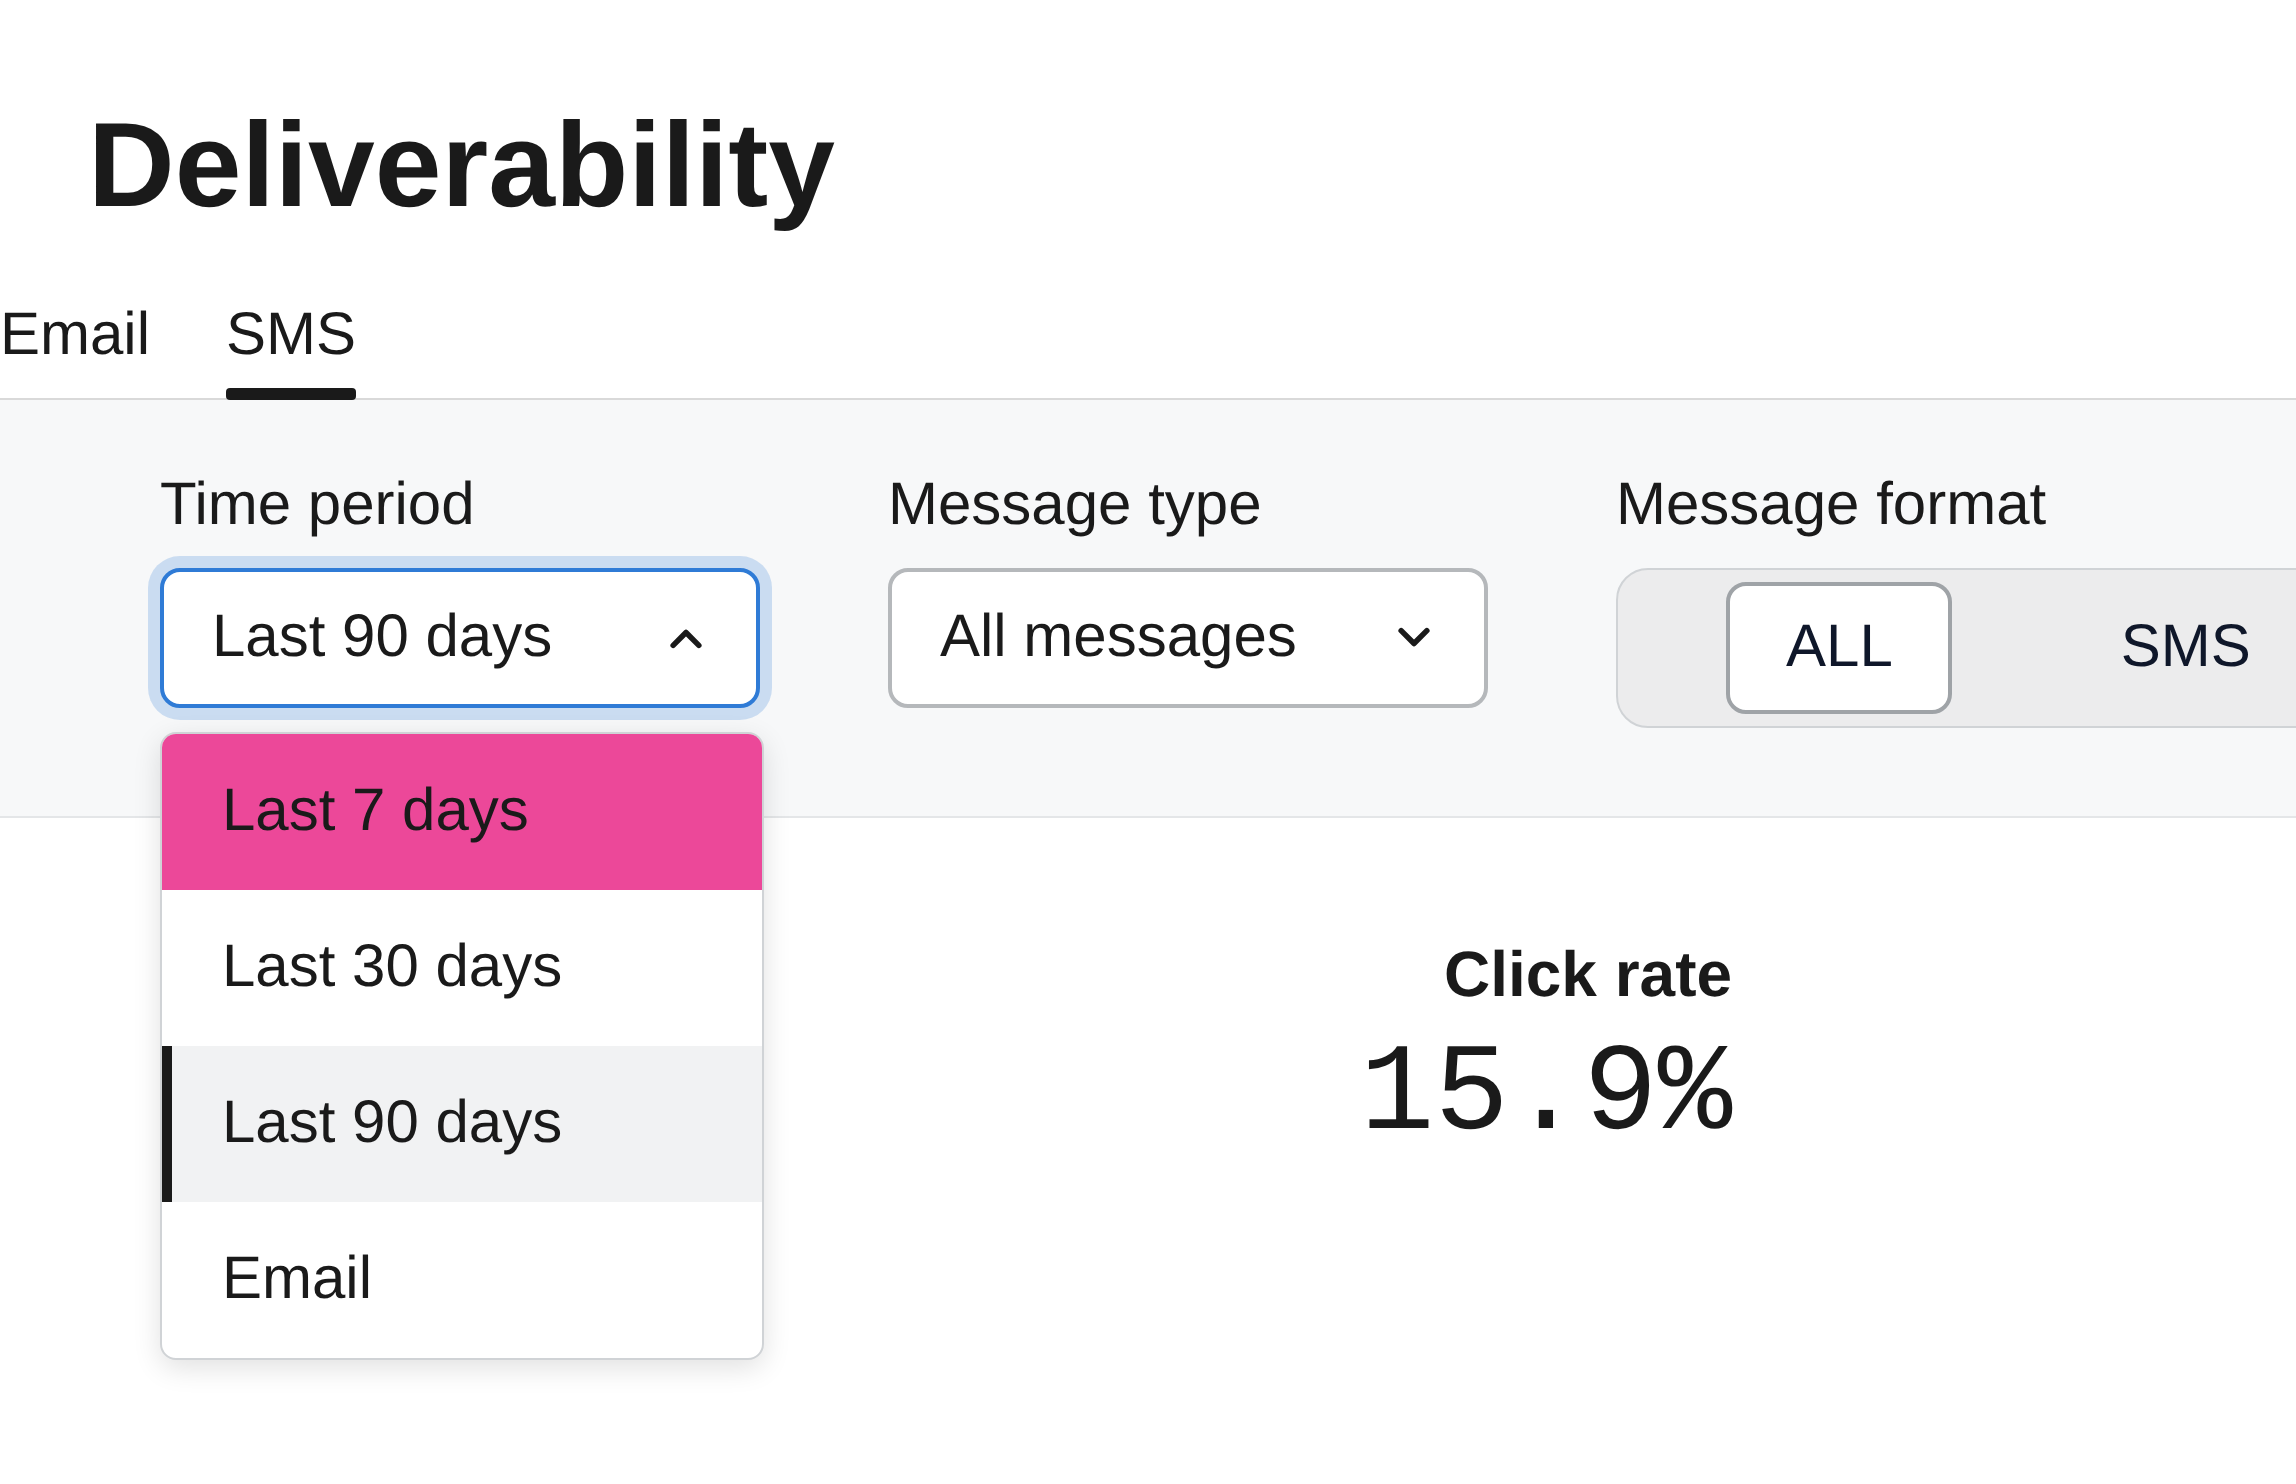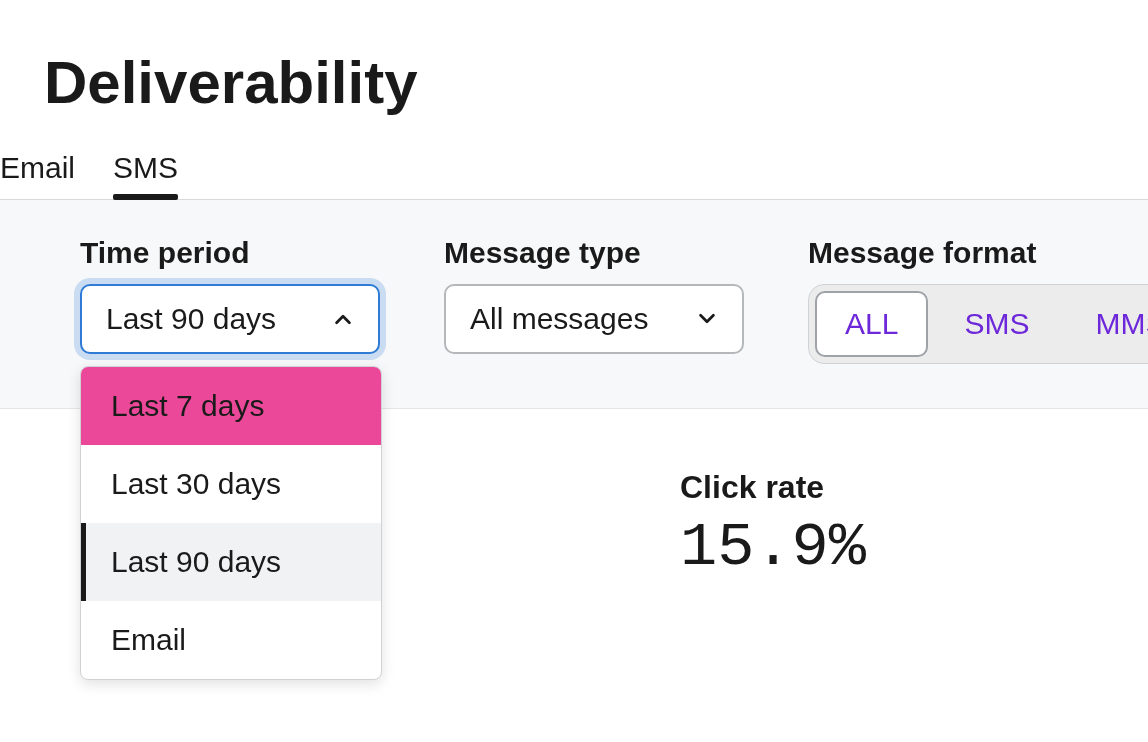--- a/index.html
+++ b/index.html
@@ -4,21 +4,21 @@
 <style>
   * { box-sizing: border-box; margin: 0; padding: 0; }
   html, body { width: 1148px; height: 742px; font-family: -apple-system, BlinkMacSystemFont, "Segoe UI", Helvetica, Arial, sans-serif; background: #fff; color: #1a1a1a; }
   .page { padding-top: 48px; }
   .page-title { font-size: 60px; font-weight: 600; padding-left: 44px; }
   .tabs { display: flex; gap: 38px; margin-top: 34px; border-bottom: 1px solid #d9d9d9; }
   .tab { font-size: 30px; padding-bottom: 14px; cursor: pointer; color: #1a1a1a; position: relative; }
   .tab.active::after { content: ""; position: absolute; left: 0; right: 0; bottom: -1px; height: 6px; background: #1a1a1a; border-radius: 2px; }
   .filters-bar { background: #f7f8f9; padding: 36px 0 44px 80px; display: flex; gap: 64px; align-items: flex-start; border-bottom: 1px solid #e4e6e8; }
   .filter-group { display: flex; flex-direction: column; gap: 14px; position: relative; }
-  .filter-label { font-size: 30px; font-weight: 700; }
+  .filter-label { font-size: 30px; font-weight: 400; }
   .select-trigger {
     display: flex; align-items: center; justify-content: space-between;
     gap: 24px; padding: 16px 24px; border-radius: 10px; border: 2px solid #b5b8bb;
     background: #fff; font-size: 30px; cursor: pointer; min-width: 300px;
   }
   .select-trigger.open {
     border-color: #2f7bd6;
     box-shadow: 0 0 0 6px rgba(47,123,214,0.22);
   }
   .chevron { width: 22px; height: 22px; flex: 0 0 auto; }
@@ -35,24 +35,24 @@
   .dropdown-item.selected { background: #f1f2f3; }
   .dropdown-item.selected::before {
     content: ""; position: absolute; left: 0; top: 0; bottom: 0; width: 5px; background: #1a1a1a;
   }
   .seg-control {
     display: flex; background: #ececed; border: 1px solid #d0d3d6;
     border-radius: 16px; padding: 6px; gap: 6px;
   }
   .seg-btn {
     font-size: 30px; padding: 14px 28px; border-radius: 10px; cursor: pointer;
-    color: #6d28d9; border: 2px solid transparent; background: transparent;
+    color: #0f172a; border: 2px solid transparent; background: transparent; margin-left: 48px;
   }
   .seg-btn.active { background: #fff; border-color: #9fa3a7; }
-  .metrics { display: flex; padding: 60px 0 0 680px; gap: 120px; }
+  .metrics { display: flex; padding: 60px 0 0 680px; gap: 120px; text-align: right; }
   .metric-label { font-size: 32px; font-weight: 600; }
   .metric-value { font-size: 62px; font-family: Liberation Mono, monospace; font-weight: 500; margin-top: 6px; }
 </style>
 </head>
 <body>
 
 <div class="page">
   <h1 class="page-title">Deliverability</h1>
 
   <div class="tabs">

